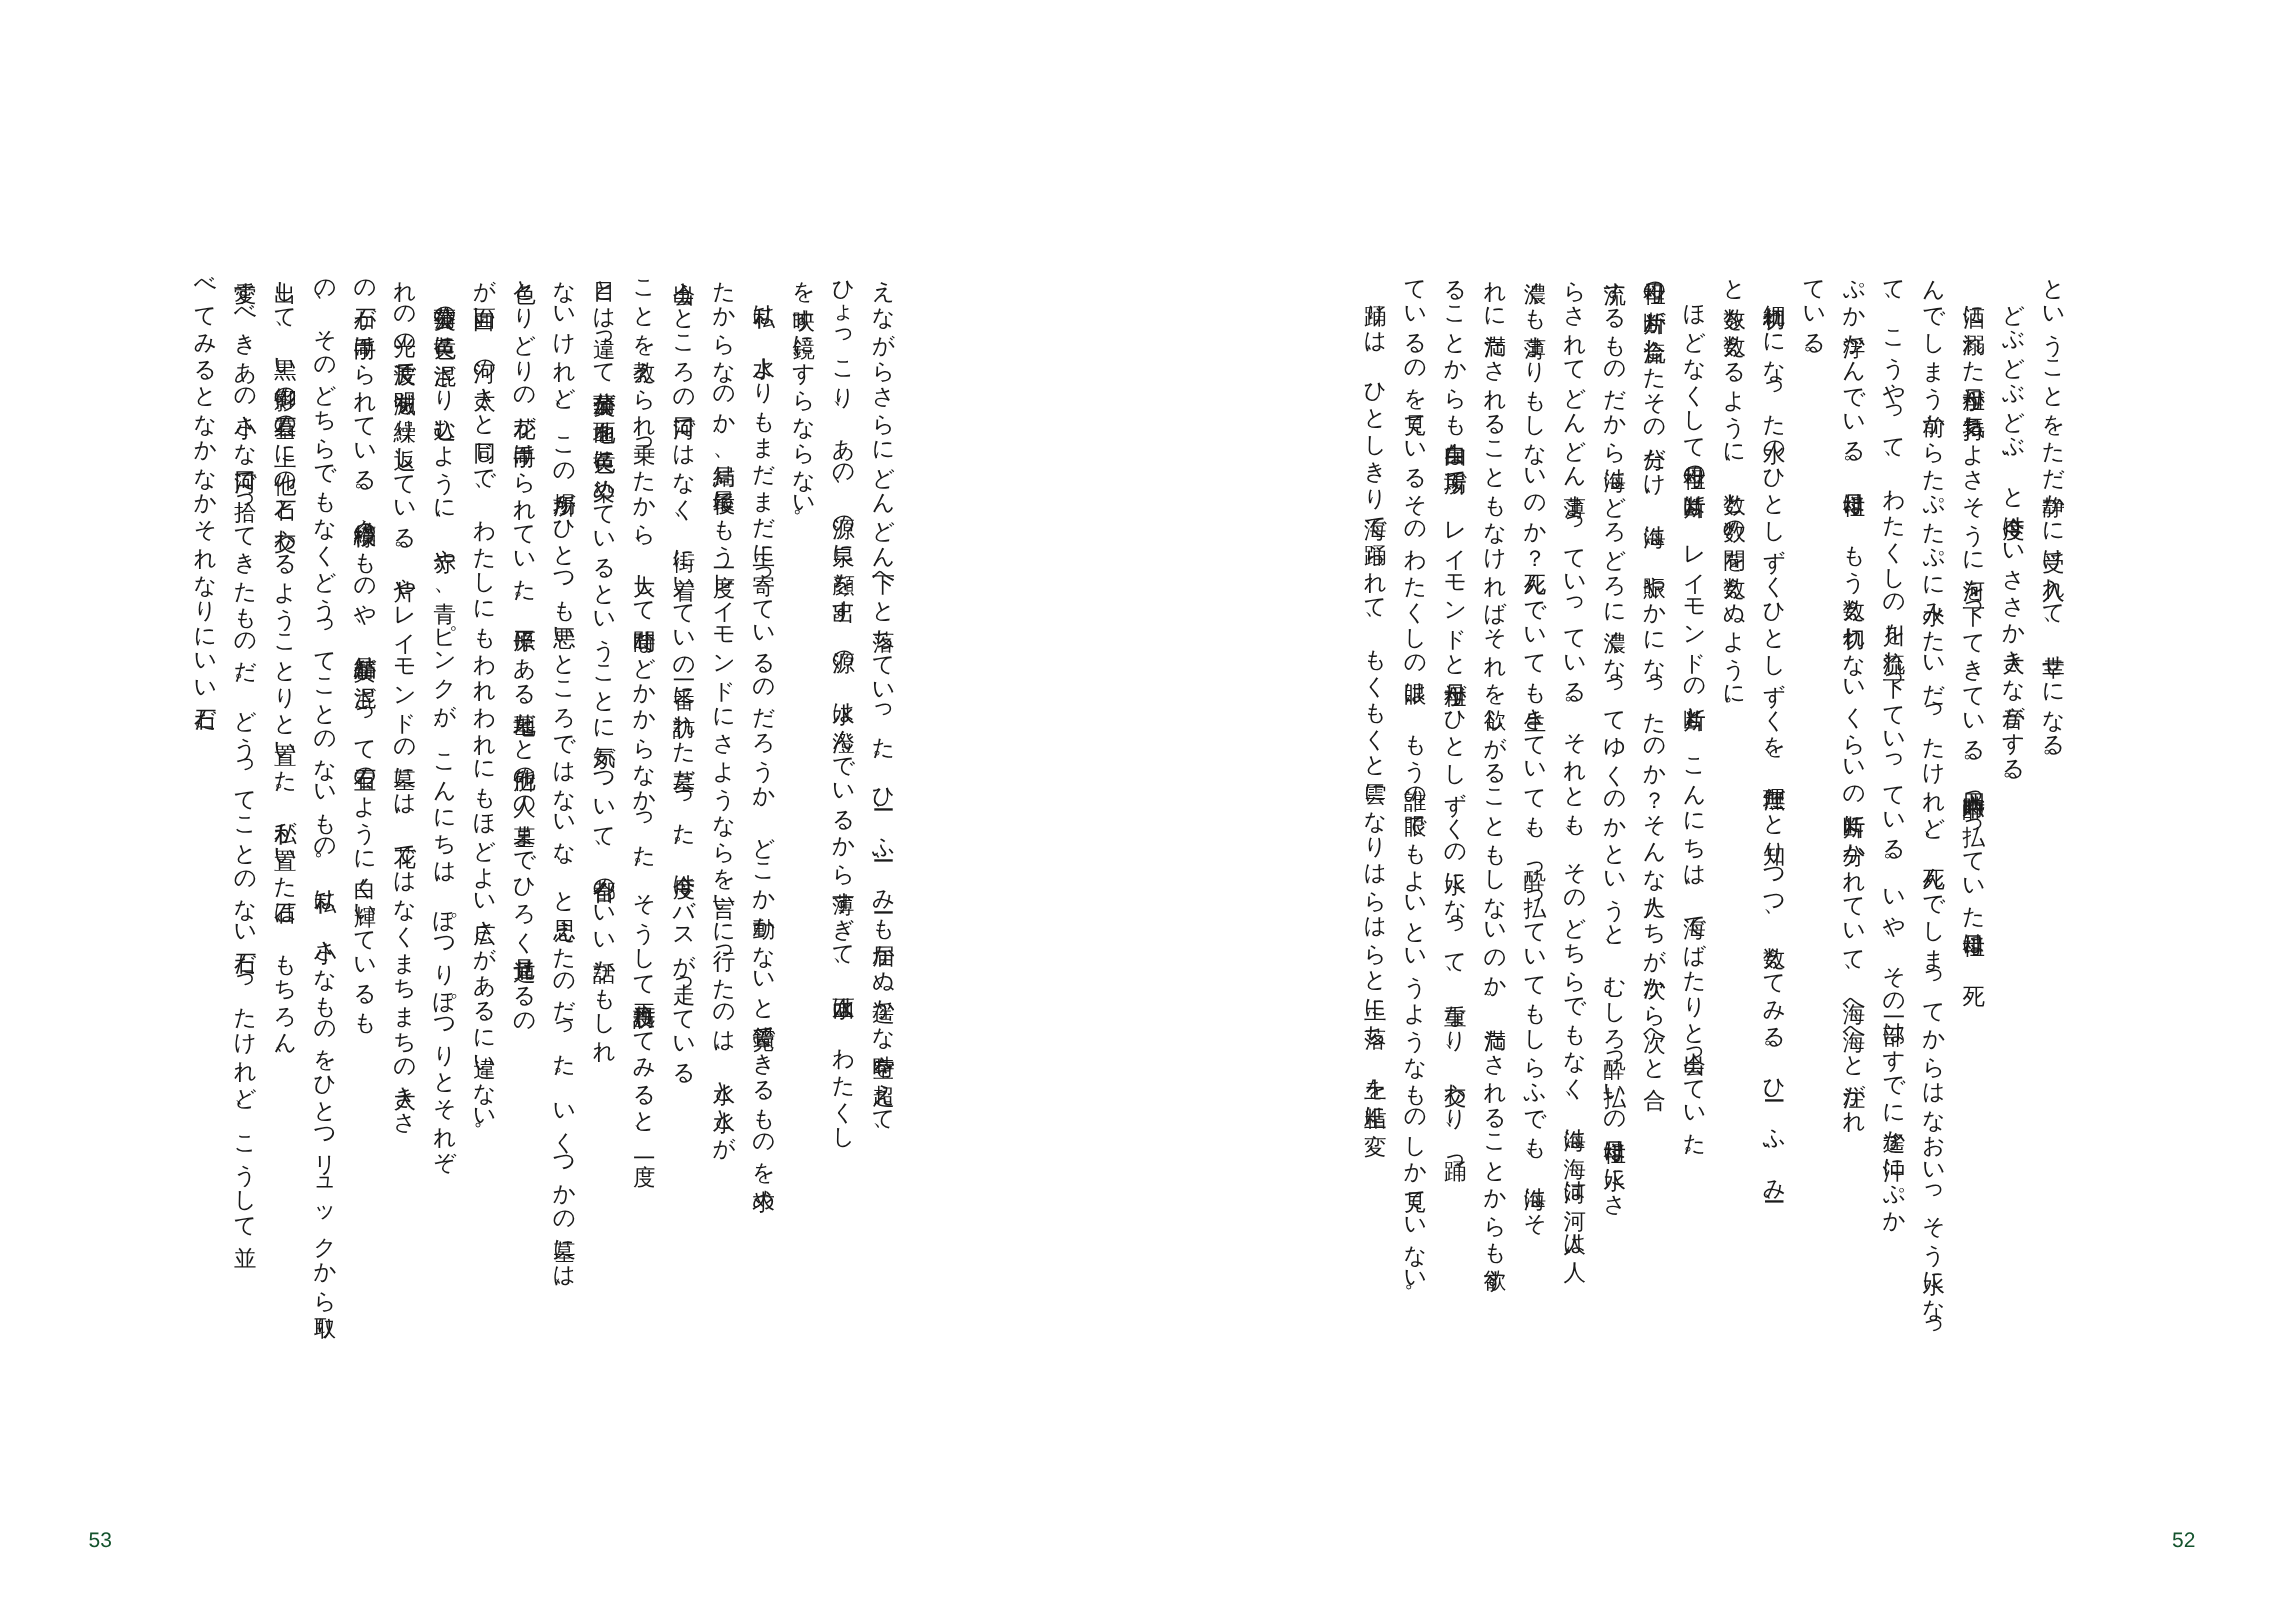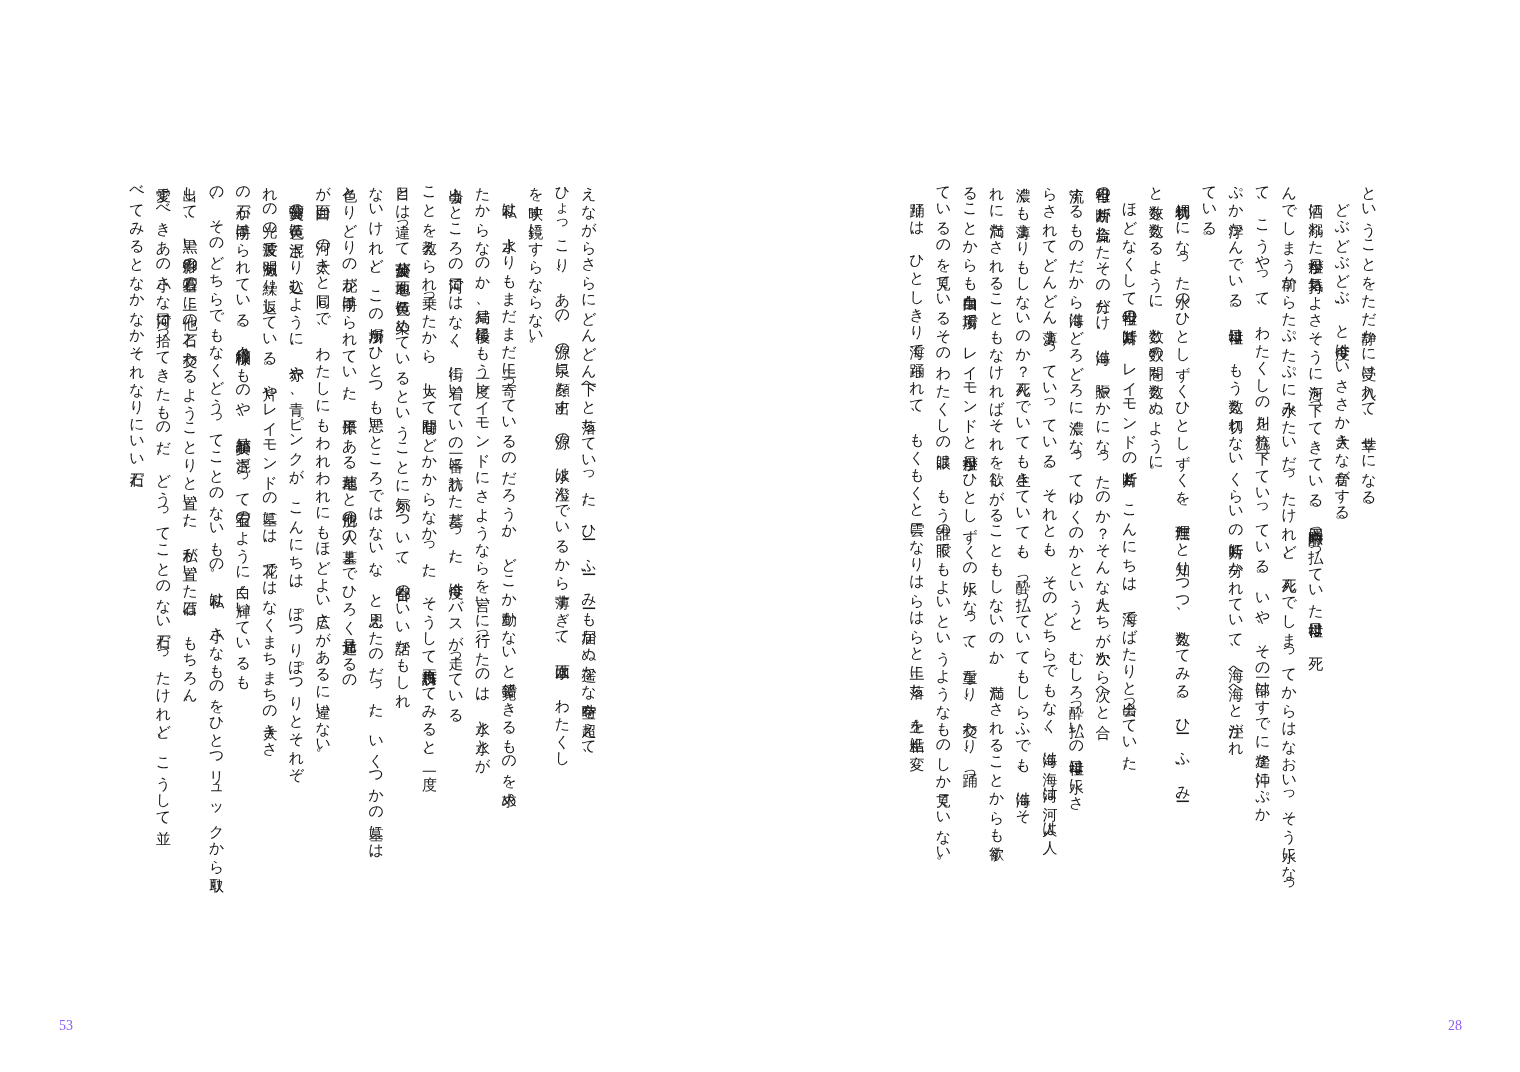--- a/index.html
+++ b/index.html
@@ -49,22 +49,22 @@
   }
   .col {
     display: block;
     height: 570px;
   }
   .indent { padding-top: 15.7px; }
   .page-number {
     position: absolute;
     top: 1018px;
     font-size: 14px;
-    font-family: Liberation Serif, serif;
-    color: #8b5cf6;
+    font-family: Liberation Sans, sans-serif;
+    color: #14532d;
   }
   .page-left .page-number { left: 59px; }
   .page-right .page-number { left: 688px; }
 </style>
 </head>
 <body>
 
 <div class="spread">
 
   <div class="page page-left">
@@ -105,16 +105,16 @@
       <span class="col indent">ほどなくして祖母の断片は、レイモンドの断片と、こんにちは、海でばたりと出会っていた。</span>
       <span class="col">祖母の断片が合流したその分だけ、海は、賑やかになったのか？そんな人たちが次から次へと合</span>
       <span class="col">流するものだから海はどろどろに濃くなってゆくのかというと、むしろ酔っ払いの祖母は水にさ</span>
       <span class="col">らされてどんどん薄まっていっている。それとも、そのどちらでもなく、海は海、河は河、人は人、</span>
       <span class="col">濃くも薄まりもしないのか？死んでいても生きていても、酔っ払っていてもしらふでも、海はそ</span>
       <span class="col">れに満たされることもなければそれを欲しがることもしないのか。満たされることからも欲す</span>
       <span class="col">ることからも自由な場所で、レイモンドと祖母がひとしずくの水になって、重なり、交わり、踊っ</span>
       <span class="col">ているのを見ているそのわたくしの眼は、もう誰の眼でもよいというようなものしか見ていない。</span>
       <span class="col indent">踊りは、ひとしきり海で踊られて、もくもくと雲になりはらはらと土に落ち、土を粘土に変</span>
     </div>
-    <div class="page-number">28</div>
+    <div class="page-number">52</div>
   </div>
 
 </div>
 
 </body></html>

